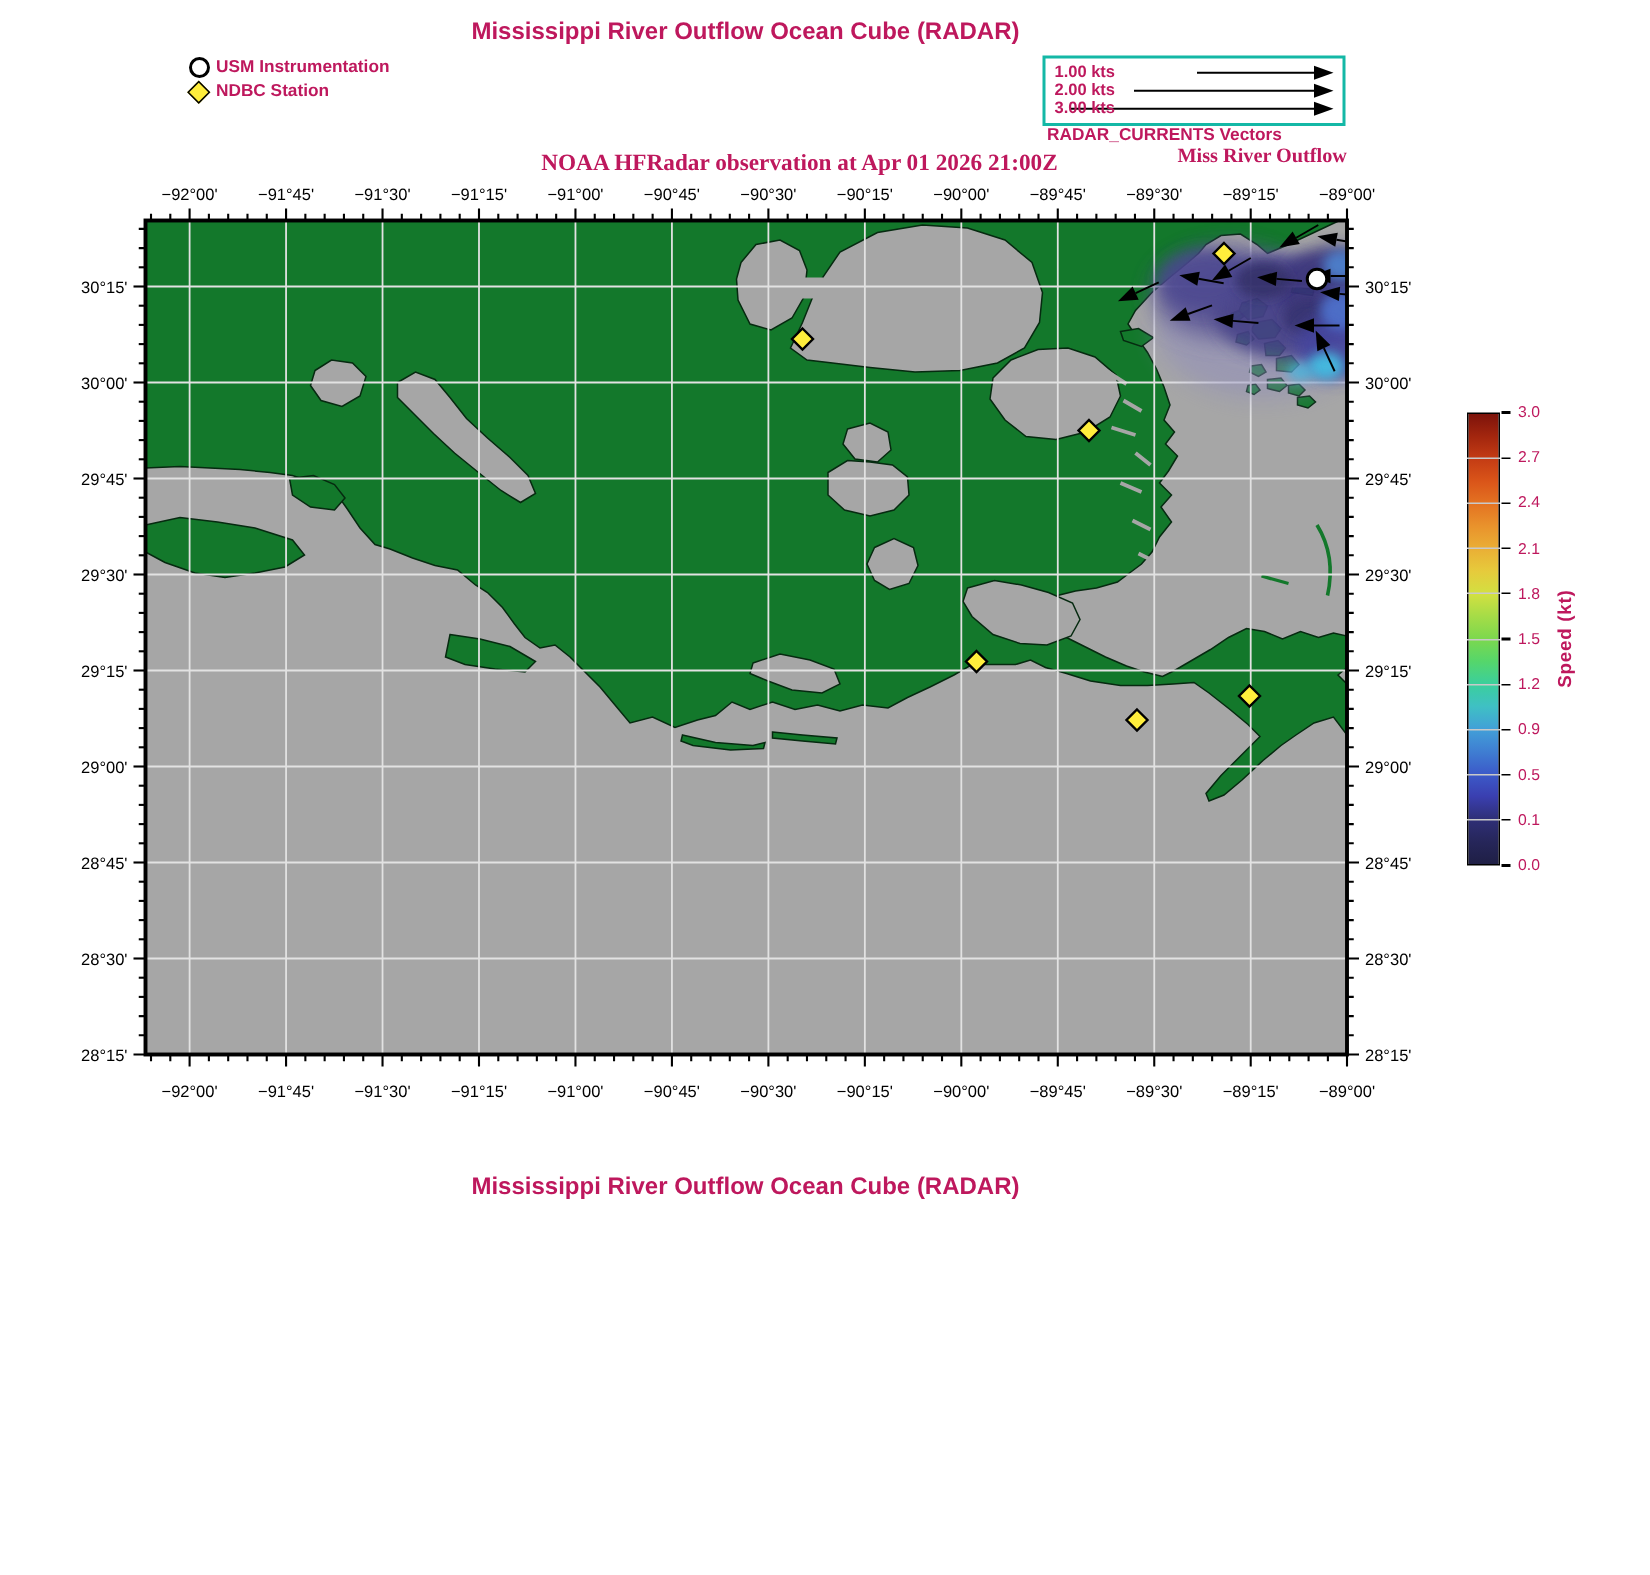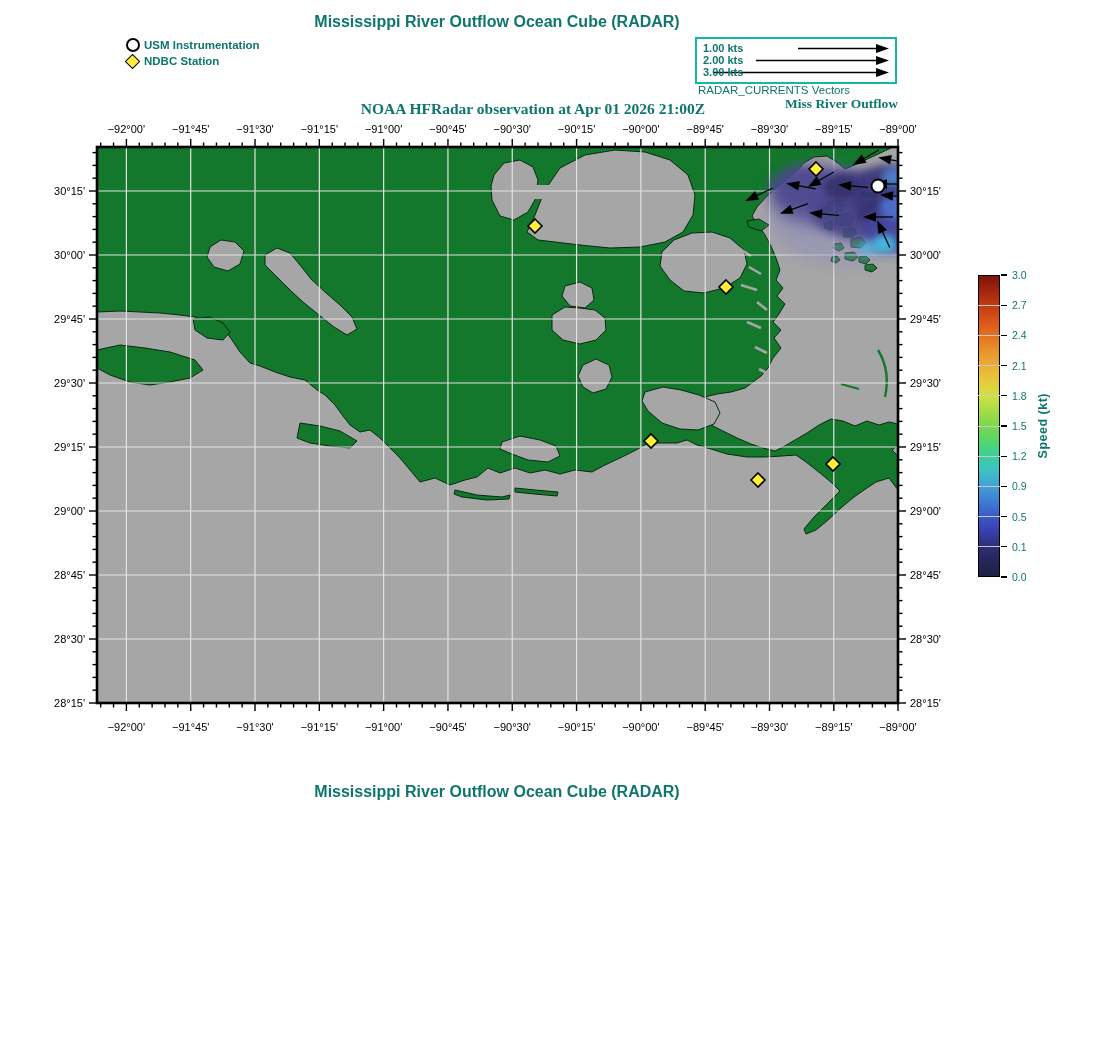--- a/index.html
+++ b/index.html
@@ -1,30 +1,30 @@
 <!DOCTYPE html>
 <html style="--land: #13782b; --coast: #062a10; --water: #a6a6a6; --grid: #e2e2e2;"><head>
 <meta charset="utf-8">
 <style>
   html,body{margin:0;padding:0;background:#ffffff;}
   #canvas{position:relative;width:1100px;height:1050px;background:#fff;overflow:hidden;
-          font-family:"Liberation Sans",sans-serif;color:#0f766e;}
+          font-family:"Liberation Sans",sans-serif;color:#be185d;}
   .abs{position:absolute;}
   .title-sans{font-family:"Liberation Sans",sans-serif;font-weight:bold;font-size:16px;text-align:center;}
   .title-serif{font-family:"Liberation Serif",serif;font-weight:bold;font-size:16px;text-align:center;}
   
   #legend{left:110px;top:37px;}
   .legend-row{display:flex;align-items:center;height:16px;font-weight:bold;font-size:11.5px;padding-left:16px;}
   .sym{display:inline-block;margin-right:4px;}
   .sym.circle{width:10px;height:10px;border:2px solid #000;border-radius:50%;background:#fff;}
   .sym.diamond{width:9px;height:9px;border:1.6px solid #000;background:#ffee3c;transform:rotate(45deg);margin-left:1px;margin-right:6px;}
   
   #vecbox{left:695px;top:37px;width:198px;height:43px;border:2px solid #14b8a6;background:#fff;}
   .veclabel{position:absolute;left:6px;font-weight:bold;font-size:11px;line-height:11px;}
-  #veccap{left:698px;top:84px;font-weight:normal;font-size:11.5px;}
+  #veccap{left:698px;top:84px;font-weight:bold;font-size:11.5px;}
   #vecsub{left:695px;top:96px;width:203px;text-align:right;font-family:"Liberation Serif",serif;font-weight:bold;font-size:13.5px;}
   
   #cbar{left:978px;top:275px;width:22px;height:302px;border:1.5px solid #000;box-sizing:border-box;}
   .cbar-innerline{position:absolute;left:978px;width:22px;height:1px;background:#c9c9c9;}
   .cbar-tick{position:absolute;left:1001px;width:6px;height:1.4px;background:#000;}
   .cbar-lab{position:absolute;left:1012px;font-size:10.5px;line-height:10px;}
   #cbar-title{left:1036px;top:275px;height:302px;display:flex;align-items:center;}
   #cbar-title span{writing-mode:vertical-rl;transform:rotate(180deg);font-weight:bold;font-size:12.5px;letter-spacing:0.5px;}
   
   #map{left:52px;top:115px;}

